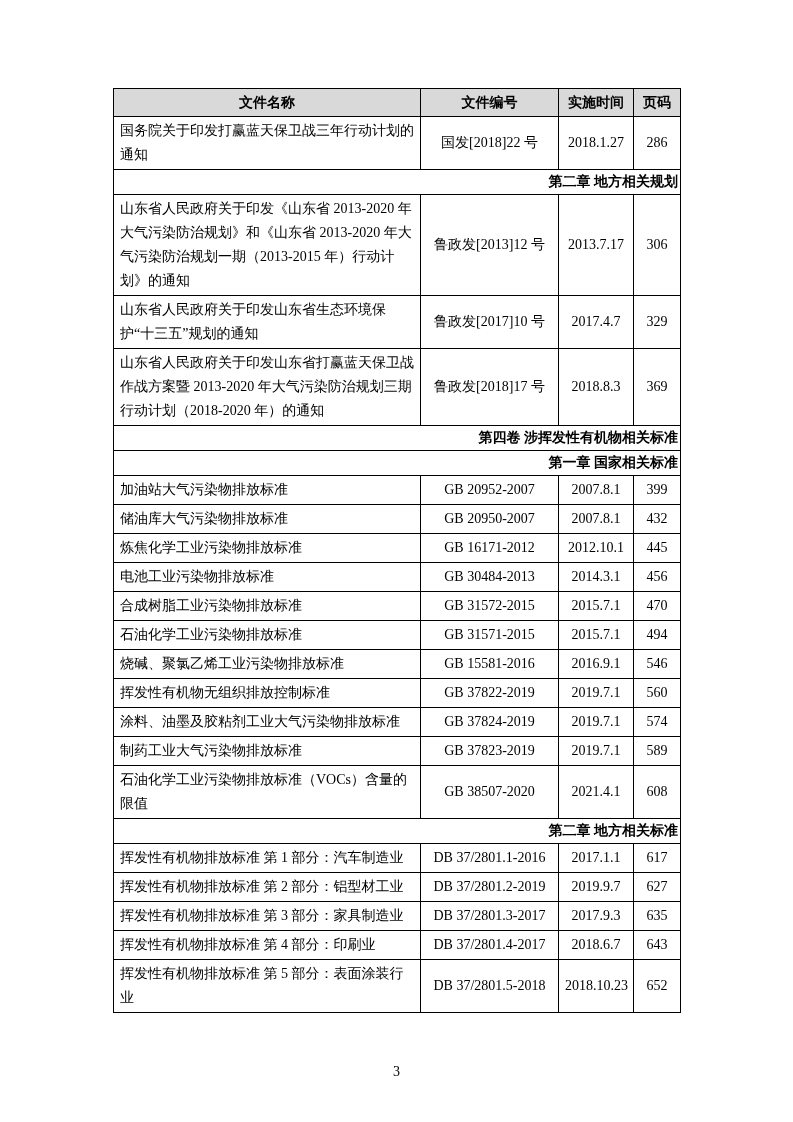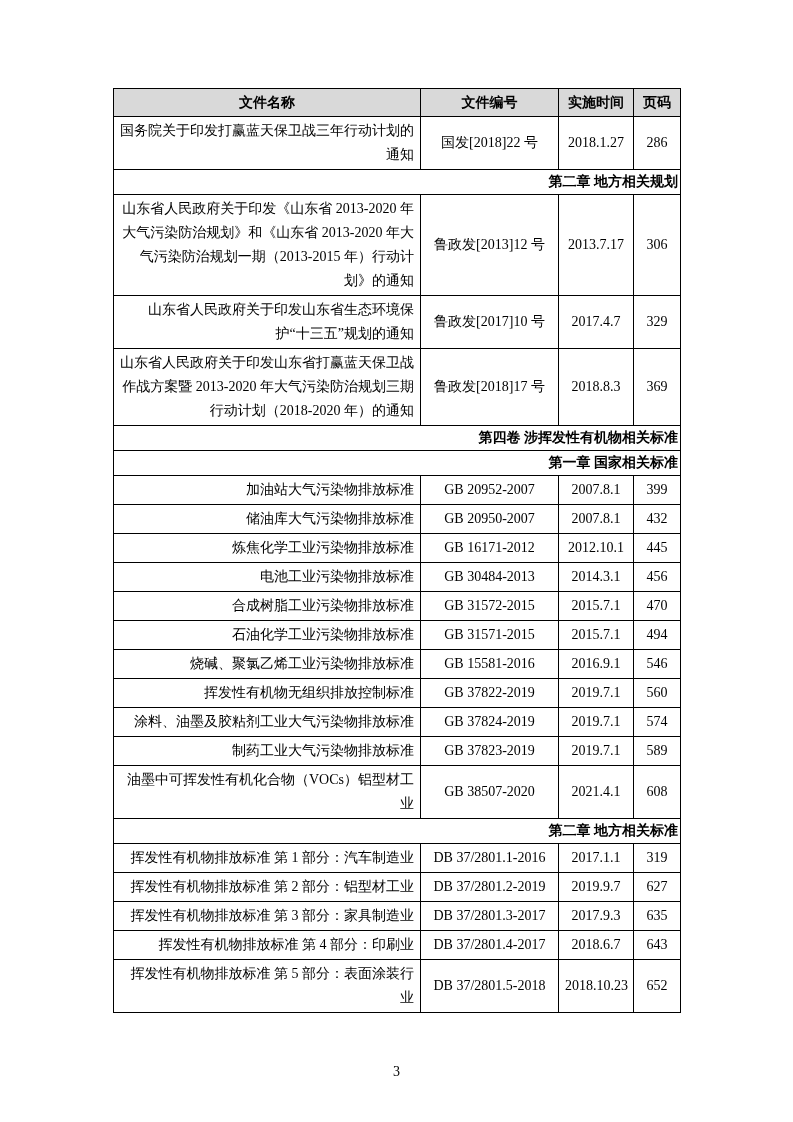--- a/index.html
+++ b/index.html
@@ -40,21 +40,21 @@
     text-align: center;
     height: 28px;
     line-height: 24px;
     padding: 1px 2px;
   }
   table.doc-table td {
     padding: 2px 6px;
     line-height: 24px;
   }
   td.title {
-    text-align: right;
+    text-align: left;
     padding-left: 7px;
     padding-right: 5px;
   }
   td.center {
     text-align: center;
     padding-left: 2px;
     padding-right: 2px;
     white-space: nowrap;
   }
   tr.section td {
@@ -180,33 +180,33 @@
           <td class="center">2019.7.1</td>
           <td class="center">574</td>
         </tr>
         <tr>
           <td class="title">制药工业大气污染物排放标准</td>
           <td class="center">GB 37823-2019</td>
           <td class="center">2019.7.1</td>
           <td class="center">589</td>
         </tr>
         <tr>
-          <td class="title">油墨中可挥发性有机化合物（VOCs）铝型材工业</td>
+          <td class="title">石油化学工业污染物排放标准（VOCs）含量的限值</td>
           <td class="center">GB 38507-2020</td>
           <td class="center">2021.4.1</td>
           <td class="center">608</td>
         </tr>
         <tr class="section">
           <td colspan="4">第二章 地方相关标准</td>
         </tr>
         <tr>
           <td class="title">挥发性有机物排放标准 第 1 部分：汽车制造业</td>
           <td class="center">DB 37/2801.1-2016</td>
           <td class="center">2017.1.1</td>
-          <td class="center">319</td>
+          <td class="center">617</td>
         </tr>
         <tr>
           <td class="title">挥发性有机物排放标准 第 2 部分：铝型材工业</td>
           <td class="center">DB 37/2801.2-2019</td>
           <td class="center">2019.9.7</td>
           <td class="center">627</td>
         </tr>
         <tr>
           <td class="title">挥发性有机物排放标准 第 3 部分：家具制造业</td>
           <td class="center">DB 37/2801.3-2017</td>

